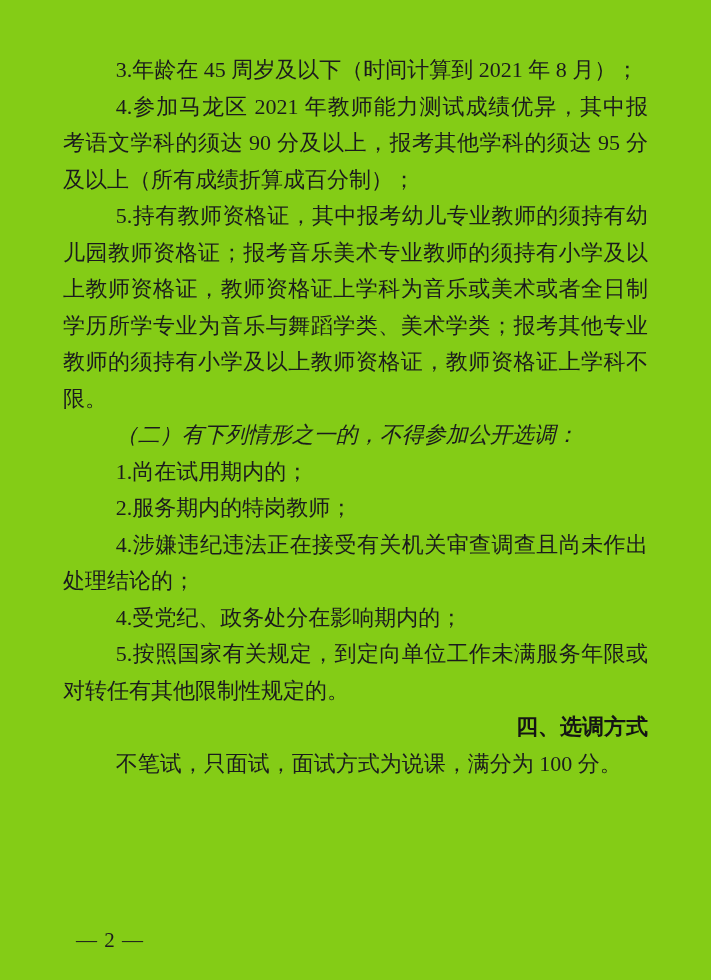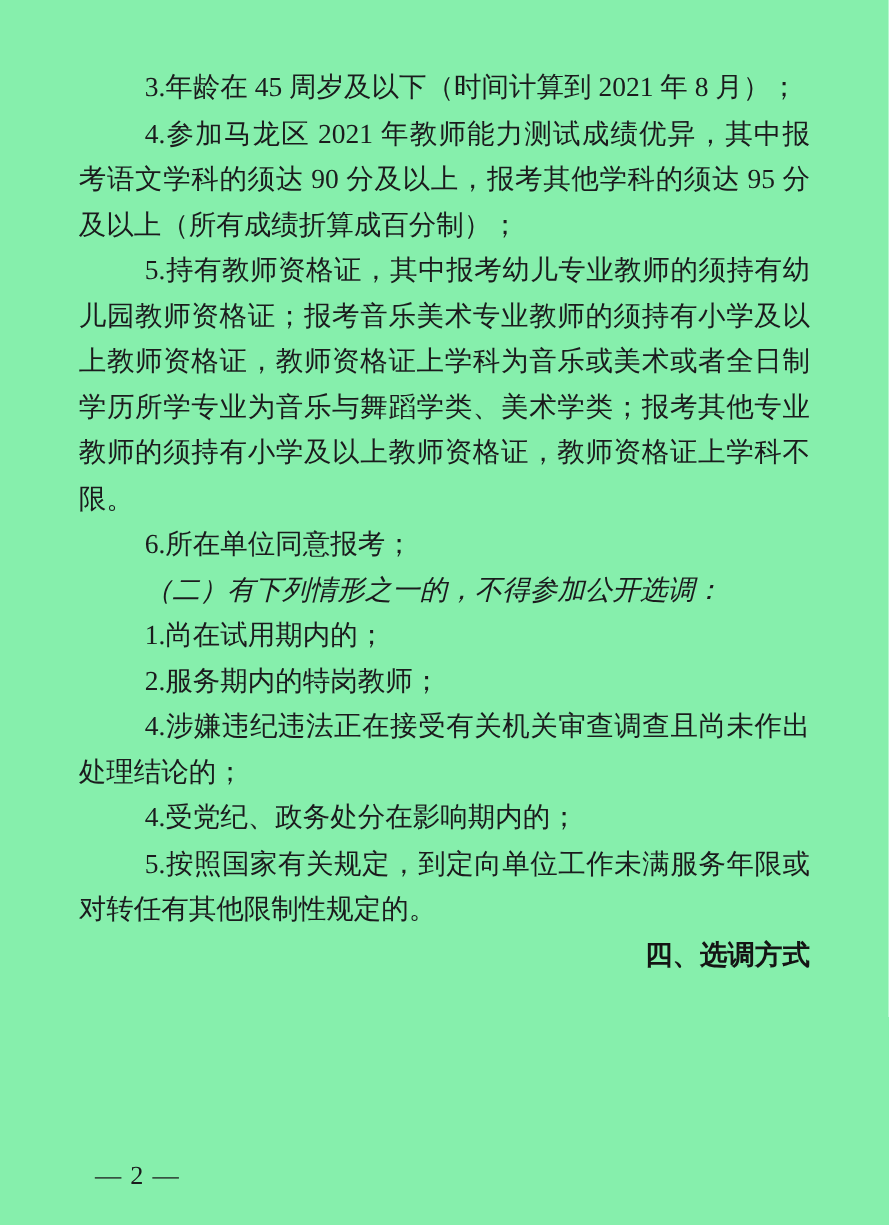--- a/index.html
+++ b/index.html
@@ -4,21 +4,21 @@
 <style>
   html, body {
     margin: 0;
     padding: 0;
     background: #ffffff;
   }
   .page {
     position: relative;
     width: 711px;
     height: 980px;
-    background: #86efac;
+    background: #84cc16;
     overflow: hidden;
     font-family: "Liberation Serif", serif;
     color: #1b1b1d;
   }
   .doc-body {
     position: absolute;
     left: 63px;
     top: 52px;
     width: 585px;
   }
@@ -58,25 +58,25 @@
   }
 </style>
 </head>
 <body>
 
 <div class="page">
   <main class="doc-body">
       <p class="para normal">3.年龄在 45 周岁及以下（时间计算到 2021 年 8 月）；</p>
       <p class="para normal">4.参加马龙区 2021 年教师能力测试成绩优异，其中报考语文学科的须达 90 分及以上，报考其他学科的须达 95 分及以上（所有成绩折算成百分制）；</p>
       <p class="para normal">5.持有教师资格证，其中报考幼儿专业教师的须持有幼儿园教师资格证；报考音乐美术专业教师的须持有小学及以上教师资格证，教师资格证上学科为音乐或美术或者全日制学历所学专业为音乐与舞蹈学类、美术学类；报考其他专业教师的须持有小学及以上教师资格证，教师资格证上学科不限。</p>
-      <p class="para normal">6.所在单位同意报考；</p>
       <p class="para kaiti">（二）有下列情形之一的，不得参加公开选调：</p>
       <p class="para normal">1.尚在试用期内的；</p>
       <p class="para normal">2.服务期内的特岗教师；</p>
       <p class="para normal">4.涉嫌违纪违法正在接受有关机关审查调查且尚未作出处理结论的；</p>
       <p class="para normal">4.受党纪、政务处分在影响期内的；</p>
       <p class="para normal">5.按照国家有关规定，到定向单位工作未满服务年限或对转任有其他限制性规定的。</p>
       <p class="para heading">四、选调方式</p>
+      <p class="para normal">不笔试，只面试，面试方式为说课，满分为 100 分。</p>
     </main>
   <footer class="page-footer">
     <span class="page-number">— 2 —</span>
   </footer>
 </div>
 
 </body></html>

